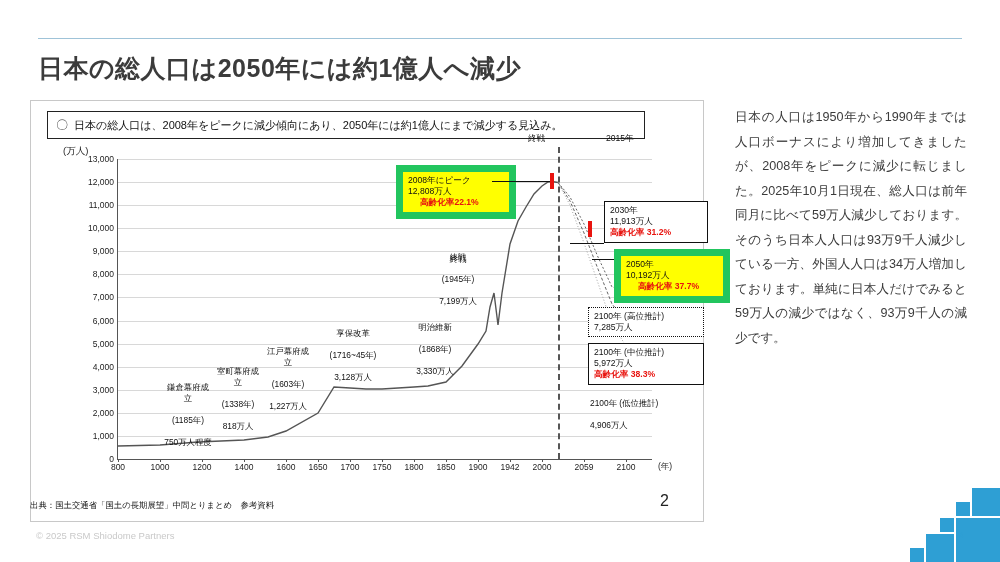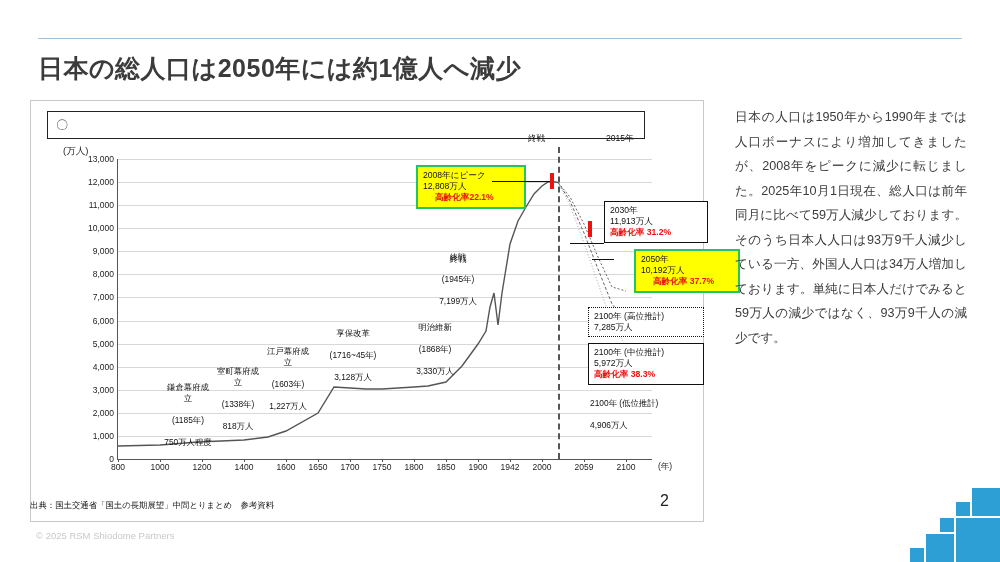--- a/index.html
+++ b/index.html
@@ -37,22 +37,22 @@
   .xtick{position:absolute;top:calc(100% + 3px);font-size:8.5px;color:#222;transform:translateX(-50%);white-space:nowrap;}
   .xaxis-label{position:absolute;left:calc(100% + 6px);top:calc(100% + 2px);font-size:8.5px;color:#222;}
   .tickmark{position:absolute;top:100%;width:1px;height:3px;background:#555;}
   
   .curvewrap{position:absolute;inset:0;overflow:visible;}
   .dashline{
     position:absolute;top:-12px;bottom:0;width:0;border-left:2px dashed #555;
   }
   .peakmark{position:absolute;width:4px;background:#e8140f;}
   .ylw{
-    position:absolute;background:#ffff00;border:2px solid #22c55e;
-    font-size:8.6px;line-height:1.3;padding:3px 5px;color:#111;text-align:left;margin-left:20px;
+    position:absolute;background:#ffff00;border:7px solid #22c55e;
+    font-size:8.6px;line-height:1.3;padding:3px 5px;color:#111;text-align:left;
   }
   .ylw .red{color:#e8140f;font-weight:bold;padding-left:12px;}
   .wht{
     position:absolute;background:#fff;border:1px solid #111;
     font-size:8.6px;line-height:1.3;padding:3px 5px;color:#111;text-align:left;
   }
   .wht .red{color:#e8140f;font-weight:bold;}
   .plain{position:absolute;font-size:8.4px;color:#111;line-height:1.3;white-space:pre-line;}
   .leader{position:absolute;background:#111;}
   .hdr-2015{position:absolute;font-size:8.6px;color:#111;}
@@ -83,20 +83,21 @@
 
 <div class="slide">
 
   <div class="rule"></div>
   <div class="title">日本の総人口は2050年には約1億人へ減少</div>
 
   <div class="panel">
 
     <div class="callout-top">
       <span class="mark">〇</span>
+      <span>日本の総人口は、2008年をピークに減少傾向にあり、2050年には約1億人にまで減少する見込み。</span>
     </div>
 
     <div class="axis-unit">(万人)</div>
 
     <div class="chart">
 
       <div class="gridline" style="top:0px"></div>
       <div class="ytick" style="top:0px">13,000</div>
       <div class="gridline" style="top:23.07px"></div>
       <div class="ytick" style="top:23.07px">12,000</div>

